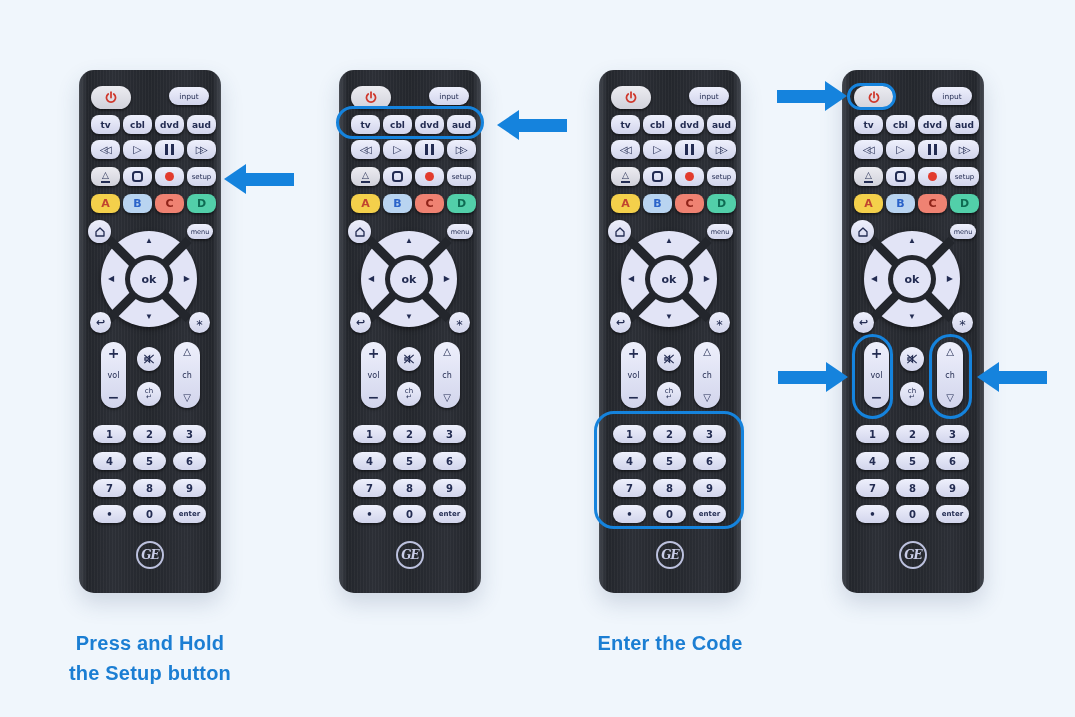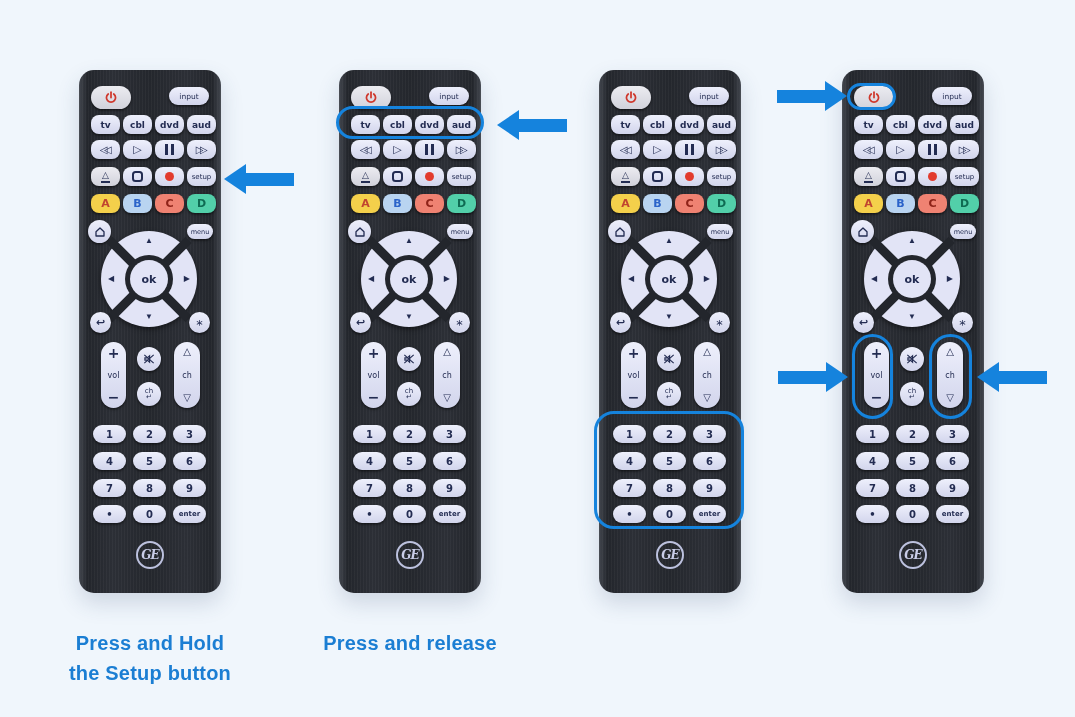--- a/index.html
+++ b/index.html
@@ -294,21 +294,20 @@
         <button class="btn bold f10" style="left: 94px; top: 382px; width: 33px; height: 18px; border-radius: 9px;">6</button>
         <button class="btn bold f10" style="left: 14px; top: 409px; width: 33px; height: 18px; border-radius: 9px;">7</button>
         <button class="btn bold f10" style="left: 54px; top: 409px; width: 33px; height: 18px; border-radius: 9px;">8</button>
         <button class="btn bold f10" style="left: 94px; top: 409px; width: 33px; height: 18px; border-radius: 9px;">9</button>
         <button class="btn bold f10" style="left: 14px; top: 435px; width: 33px; height: 18px; border-radius: 9px;">•</button>
         <button class="btn bold f10" style="left: 54px; top: 435px; width: 33px; height: 18px; border-radius: 9px;">0</button>
         <button class="btn bold f7" style="left: 94px; top: 435px; width: 33px; height: 18px; border-radius: 9px;">enter</button>
         <div class="logo" style="left: 57px; top: 471px; width: 28px; height: 28px;">GE</div>
       </div>
     <div class="caption">
-      <div>Press and release</div>
     </div>
   </div>
 
   <div class="step" style="left:599px">
     <div class="remote">
         <button class="btn gray" style="left: 12px; top: 16px; width: 40px; height: 23px; border-radius: 12px;">
           <span class="ic">
             <svg width="16" height="15" viewBox="0 0 24 24" fill="none" stroke="#cf382c" stroke-width="2.8" stroke-linecap="round">
               <path d="M12 3.5v8.5"></path>
               <path d="M7.6 6.4a7.3 7.3 0 1 0 8.8 0"></path>
@@ -415,20 +414,24 @@
         <button class="btn bold f10" style="left: 54px; top: 382px; width: 33px; height: 18px; border-radius: 9px;">5</button>
         <button class="btn bold f10" style="left: 94px; top: 382px; width: 33px; height: 18px; border-radius: 9px;">6</button>
         <button class="btn bold f10" style="left: 14px; top: 409px; width: 33px; height: 18px; border-radius: 9px;">7</button>
         <button class="btn bold f10" style="left: 54px; top: 409px; width: 33px; height: 18px; border-radius: 9px;">8</button>
         <button class="btn bold f10" style="left: 94px; top: 409px; width: 33px; height: 18px; border-radius: 9px;">9</button>
         <button class="btn bold f10" style="left: 14px; top: 435px; width: 33px; height: 18px; border-radius: 9px;">•</button>
         <button class="btn bold f10" style="left: 54px; top: 435px; width: 33px; height: 18px; border-radius: 9px;">0</button>
         <button class="btn bold f7" style="left: 94px; top: 435px; width: 33px; height: 18px; border-radius: 9px;">enter</button>
         <div class="logo" style="left: 57px; top: 471px; width: 28px; height: 28px;">GE</div>
       </div>
+    <div class="caption">
+      <div>Enter the Code</div>
+      <div></div>
+    </div>
   </div>
 
   <div class="step" style="left:842px">
     <div class="remote">
         <button class="btn gray" style="left: 12px; top: 16px; width: 40px; height: 23px; border-radius: 12px;">
           <span class="ic">
             <svg width="16" height="15" viewBox="0 0 24 24" fill="none" stroke="#cf382c" stroke-width="2.8" stroke-linecap="round">
               <path d="M12 3.5v8.5"></path>
               <path d="M7.6 6.4a7.3 7.3 0 1 0 8.8 0"></path>
             </svg>

